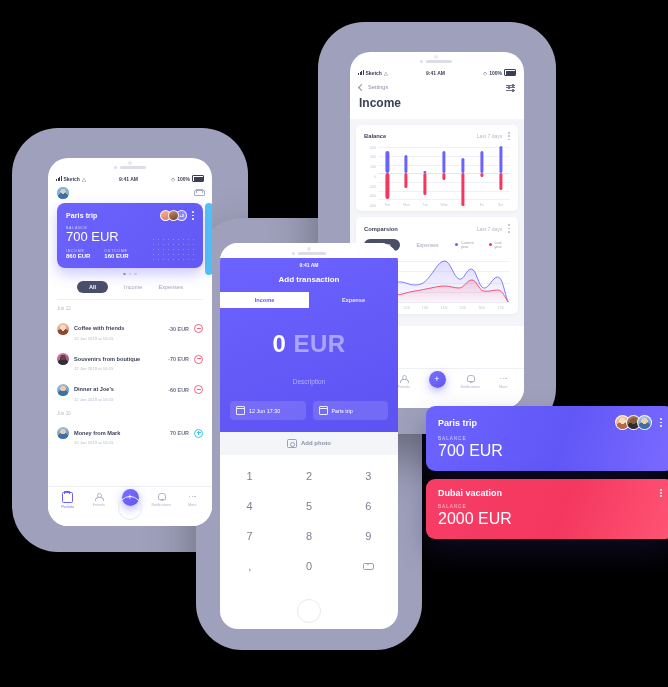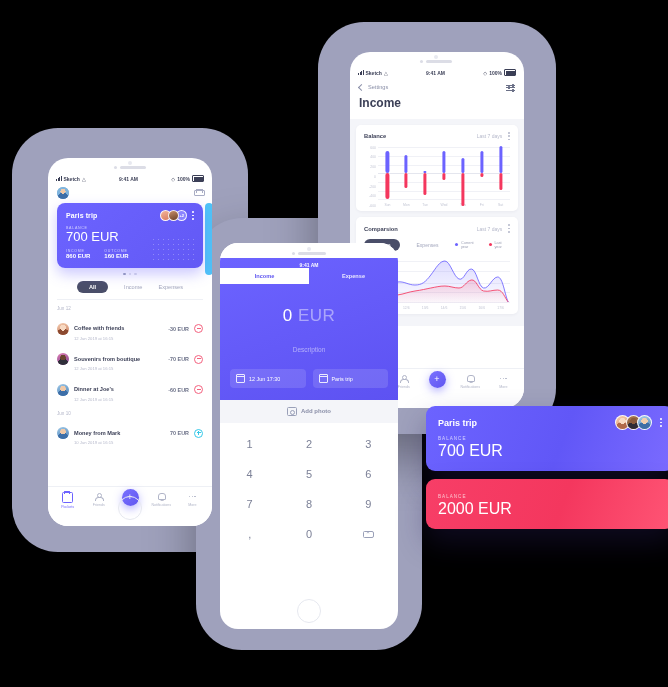--- a/index.html
+++ b/index.html
@@ -140,21 +140,21 @@
 
   
   .m-purple{background:linear-gradient(160deg,#6C63FF,#5d52f2);color:#fff;}
   .m-time{text-align:center;font-size:5px;font-weight:bold;padding-top:4px;opacity:.95;}
   .m-title{text-align:center;font-size:8px;font-weight:bold;padding:7px 0 8px;}
   .m-segs{display:flex;}
   .m-seg{flex:1;text-align:center;font-size:5.6px;padding:5px 0;font-weight:bold;}
   .m-seg.on{background:#fff;color:#5f56f0;}
   .m-seg.off{color:rgba(255,255,255,.85);}
   .m-amtwrap{text-align:center;padding:22px 0 20px;}
-  .m-amt{font-size:17px;font-weight:400;letter-spacing:.5px;}
+  .m-amt{font-size:24px;font-weight:700;letter-spacing:.5px;}
   .m-amt .unit{opacity:.45;}
   .m-desc{text-align:center;font-size:6.5px;color:rgba(255,255,255,.5);
           padding-bottom:16px;}
   .m-chips{display:flex;gap:7px;padding:0 10px 12px;}
   .m-chip{flex:1;background:rgba(255,255,255,.13);border-radius:4px;
           padding:5px 6px;display:flex;align-items:center;gap:4px;font-size:5.4px;}
   .cal{width:7px;height:7px;border:1px solid rgba(255,255,255,.85);border-radius:1px;
        position:relative;flex:0 0 7px;}
   .cal:before{content:"";position:absolute;left:0;top:1.4px;width:7px;height:.8px;
               background:rgba(255,255,255,.85);}
@@ -475,20 +475,21 @@
 
   <div class="screen scr-mid">
     <div style="position:relative;height:15px;background:#fff;">
       <div class="notch-cam" style="left:87px;top:4px;"></div>
       <div class="notch-dot" style="left:72px;top:9px;"></div>
       <div class="notch-bar" style="left:78px;top:9px;width:28px;"></div>
     </div>
 
     <div class="m-purple">
       <div class="m-time">9:41 AM</div>
+      <div class="m-title">Add transaction</div>
       <div class="m-segs">
         <div class="m-seg on">Income</div>
         <div class="m-seg off">Expense</div>
       </div>
       <div class="m-amtwrap">
         <span class="m-amt"><span>0</span>
         <span class="unit">EUR</span></span>
       </div>
       <div class="m-desc">Description</div>
       <div class="m-chips">
@@ -715,17 +716,25 @@
             <span></span>
             <span></span>
           </span>
       </span>
     </div>
     <div class="fc-lbl">BALANCE</div>
     <div class="fc-amt">700 EUR</div>
   </div>
 
   <div class="fcard fc-pink" style="left:426px;top:479px;width:224px;">
+    <div class="fc-head">
+      <span class="fc-title">Dubai vacation</span>
+      <span class="dots-v" style="color:#fff;">
+          <span></span>
+          <span></span>
+          <span></span>
+        </span>
+    </div>
     <div class="fc-lbl">BALANCE</div>
     <div class="fc-amt">2000 EUR</div>
   </div>
 
 </div>
 
 </body></html>

